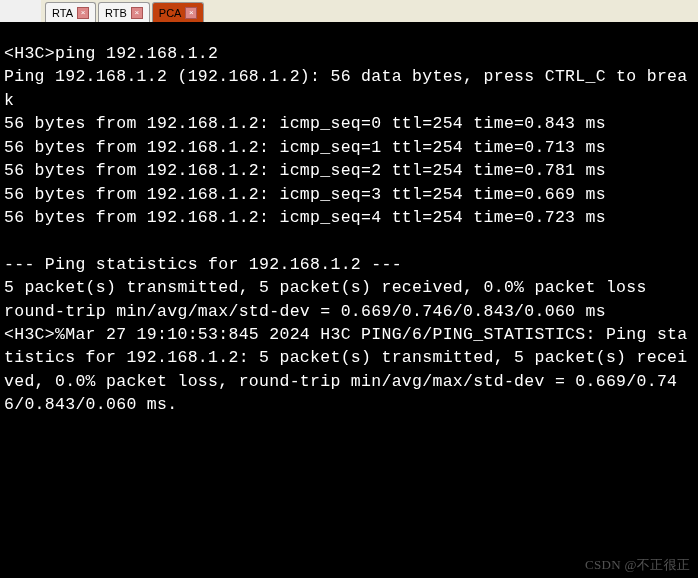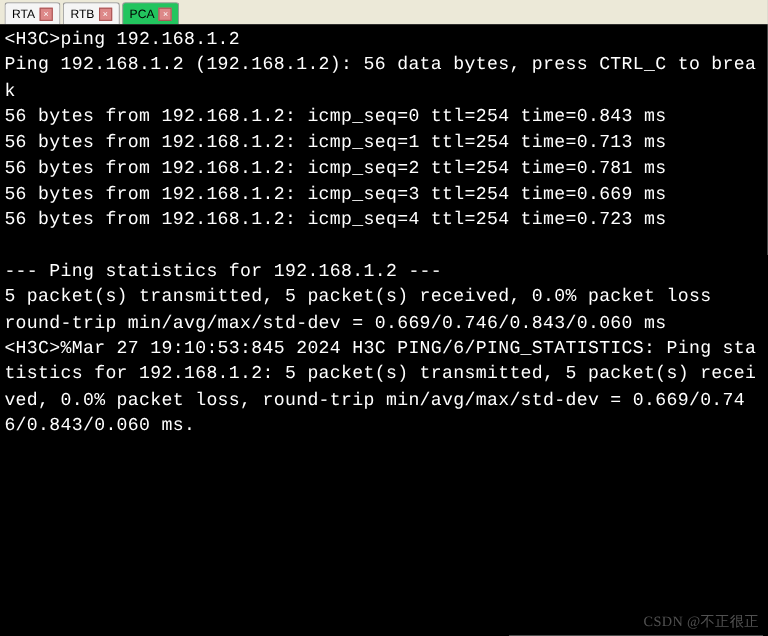--- a/index.html
+++ b/index.html
@@ -13,57 +13,58 @@
       width: 698px;
       height: 578px;
       overflow: hidden;
     }
     .tabs {
       background: #ece9d8;
       display: flex;
       padding: 2px 4px 0 4px;
       height: 22px;
       gap: 2px;
+      margin-left: 41px;
     }
     .tab {
       background: #f5f5f5;
       border: 1px solid #999;
       border-bottom: none;
       padding: 2px 6px;
       font-family: Arial, sans-serif;
       font-size: 11px;
       display: flex;
       align-items: center;
       gap: 4px;
       border-radius: 3px 3px 0 0;
       cursor: pointer;
     }
     .tab.active {
-      background: #22c55e;
+      background: #c2410c;
     }
     .close-icon {
       width: 12px;
       height: 12px;
       background: #d88;
       border: 1px solid #a55;
       display: inline-flex;
       align-items: center;
       justify-content: center;
       font-size: 8px;
       color: #fff;
       line-height: 1;
       cursor: pointer;
     }
     .terminal {
       background: #000;
       color: #fff;
       font-family: "Courier New", monospace;
       font-size: 16.5px;
       line-height: 1.42;
-      padding: 2px 4px;
+      padding: 20px 4px;
       height: calc(578px - 22px);
       white-space: pre-wrap;
       word-break: break-all;
       letter-spacing: 0.3px;
       position: relative;
     }
     .watermark {
       position: absolute;
       bottom: 4px;
       right: 8px;

